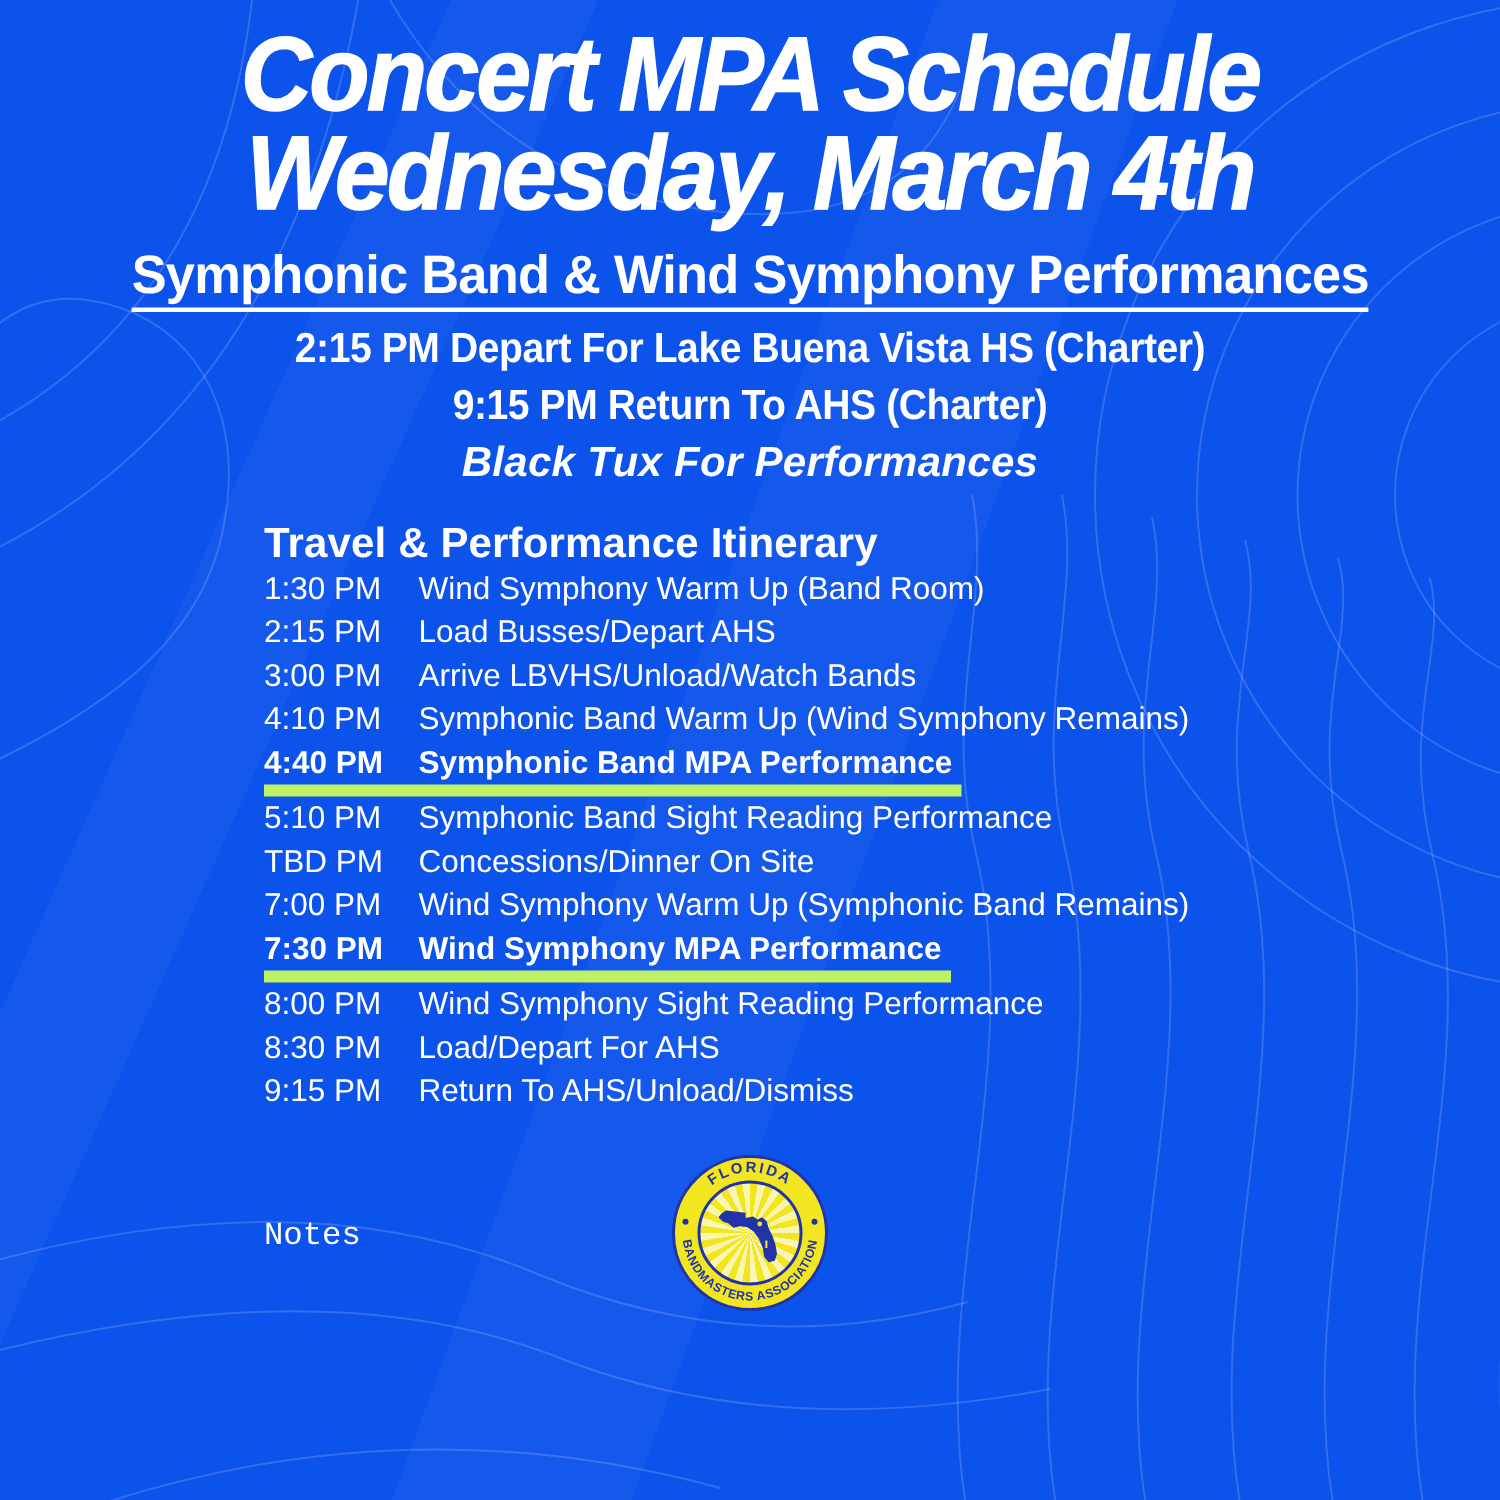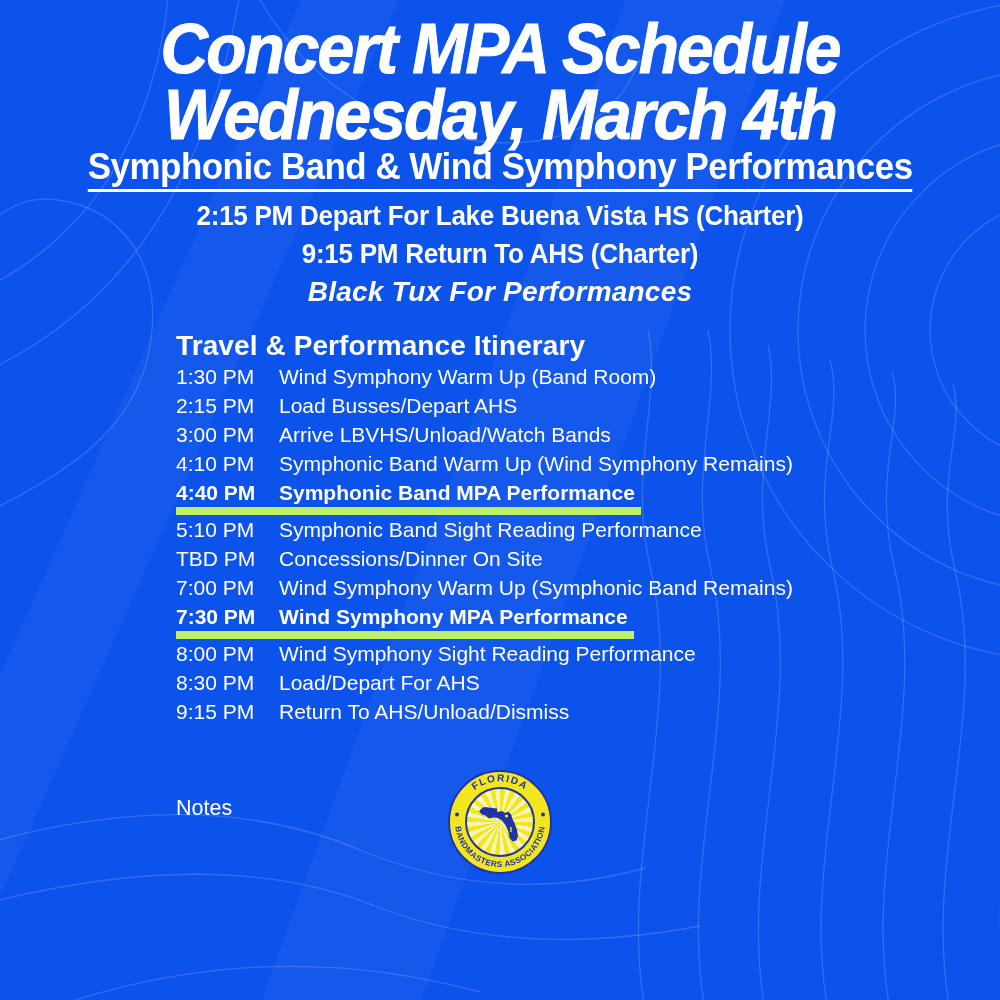--- a/index.html
+++ b/index.html
@@ -17,21 +17,21 @@
 
   .content{position:absolute;inset:0;}
 
   .title{
     text-align:center;font-weight:bold;font-style:italic;
     font-size:70px;line-height:66px;letter-spacing:-2px;
     transform:scaleX(0.94);
     -webkit-text-stroke:1px #ffffff;
   }
   .title-wrap{padding-top:16px;}
-  .subtitle-wrap{text-align:center;}
+  .subtitle-wrap{text-align:center;margin-top:16px;}
   .subtitle{
     display:inline-block;font-weight:bold;font-size:36px;line-height:38px;
     letter-spacing:-0.5px;border-bottom:3px solid #fff;padding-bottom:3px;
     transform:scaleX(0.97);
   }
   .hline{
     text-align:center;font-weight:bold;font-size:28px;line-height:38px;
     transform:scaleX(0.93);letter-spacing:-0.3px;
   }
   .hline.first{margin-top:5px;}
@@ -53,21 +53,21 @@
     position:absolute;inset:0;border-radius:50%;
     background:#F2E71F;border:2.5px solid #2233A8;box-sizing:border-box;
   }
   .logo-inner{
     position:absolute;inset:17px;border-radius:50%;box-sizing:border-box;
     border:2px solid #2233A8;
     background:repeating-conic-gradient(#F2E71F 0deg 9deg, #FBF5B5 9deg 18deg);
   }
   .logo-svg{position:absolute;inset:0;}
 
-  .notes{margin:68px 12px 0 176px;}
+  .notes{margin:68px 12px 0 176px;font-family:Liberation Mono, monospace;}
   .notes-heading{font-size:21.5px;line-height:28px;}
   .notes ul{margin:3px 0 0 0;padding-left:58px;list-style:disc;}
   .notes li{font-size:21.5px;line-height:29.5px;letter-spacing:0.2px;}
   .notes li::marker{color:#ffffff;font-size:19px;}
   .hashtag{text-align:center;font-size:15px;line-height:28px;margin-top:2px;letter-spacing:0.3px;margin-left:20px;}
 </style>
 </head>
 <body>
 
 <svg class="bg-svg" viewBox="0 0 1000 1000" aria-hidden="true">

